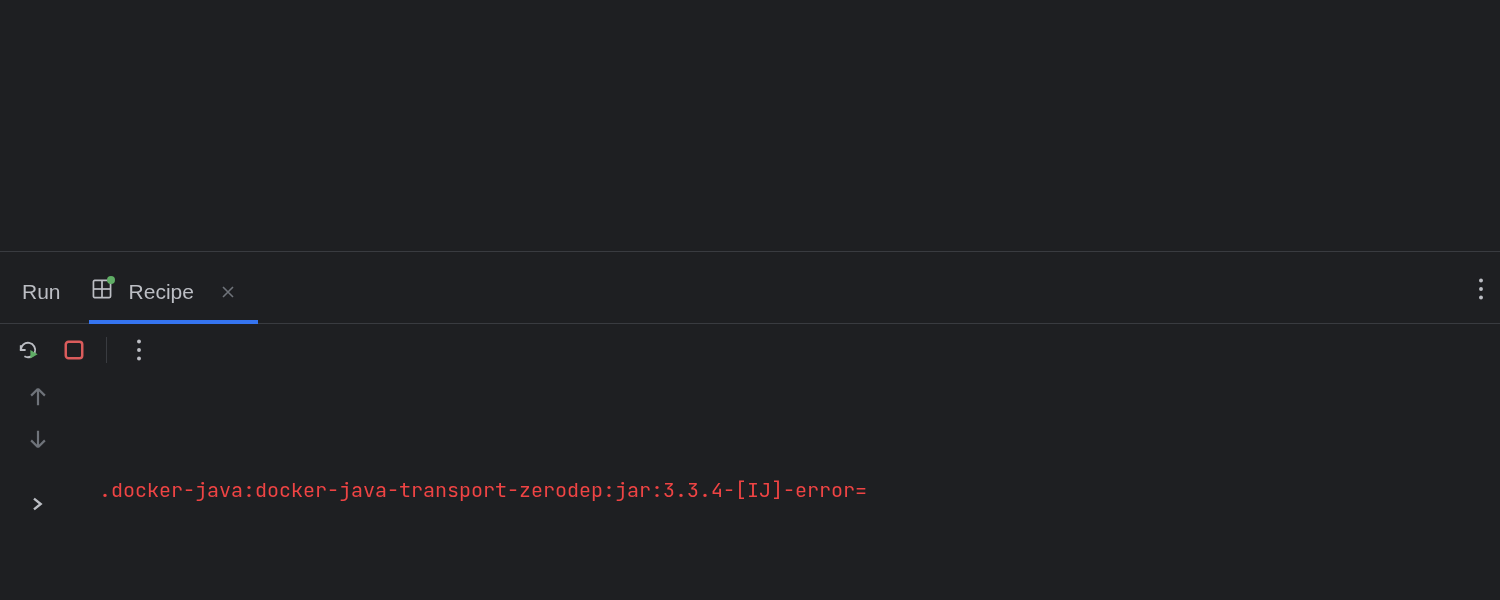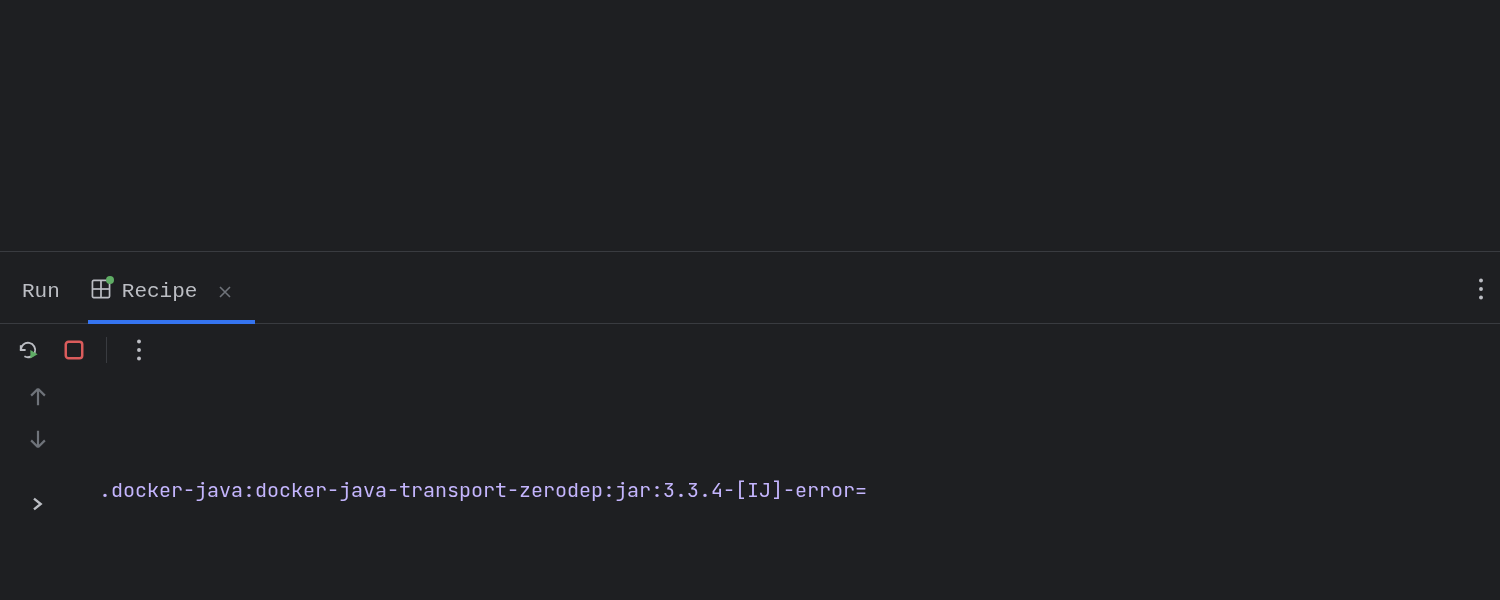--- a/index.html
+++ b/index.html
@@ -30,38 +30,38 @@
       flex-direction: column;
       background: #1e1f22;
     }
     .panel-header {
       display: flex;
       align-items: center;
       padding: 8px 8px 0 22px;
       height: 72px;
       gap: 30px;
       border-bottom: 1px solid #393b40;
-      font-family: Liberation Mono, monospace;
+      font-family: Liberation Sans, sans-serif;
     }
     .run-title {
       color: #bcbec4;
       font-size: 21px;
     }
     .tab-container {
       display: flex;
       align-items: center;
       height: 100%;
     }
     .tab {
       display: flex;
       align-items: center;
       height: 100%;
       padding: 0 8px 0 0;
       position: relative;
-      gap: 10px;
+      gap: 16px;
     }
     .tab-underline {
       position: absolute;
       left: -2px;
       right: -10px;
       bottom: -1px;
       height: 4px;
       background: #3574f0;
     }
     .tab-icon {
@@ -134,21 +134,21 @@
     .chevron-btn {
       display: flex;
       justify-content: center;
       padding-top: 26px;
       color: #bcbec4;
     }
     .output-text {
       flex: 1;
       font-size: 20px;
       line-height: 44px;
-      color: #c4b5fd;
+      color: #ef4444;
       white-space: pre;
       padding-top: 4px;
     }
   </style>
 </head>
 <body>
 
 <div class="editor-pane">
   
 

